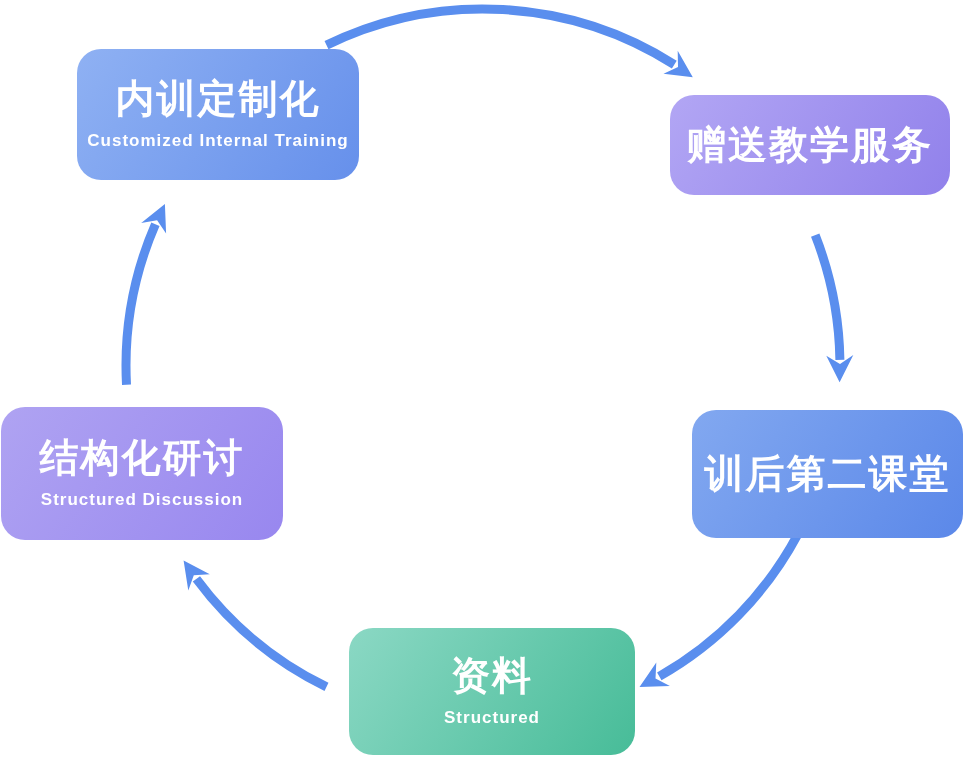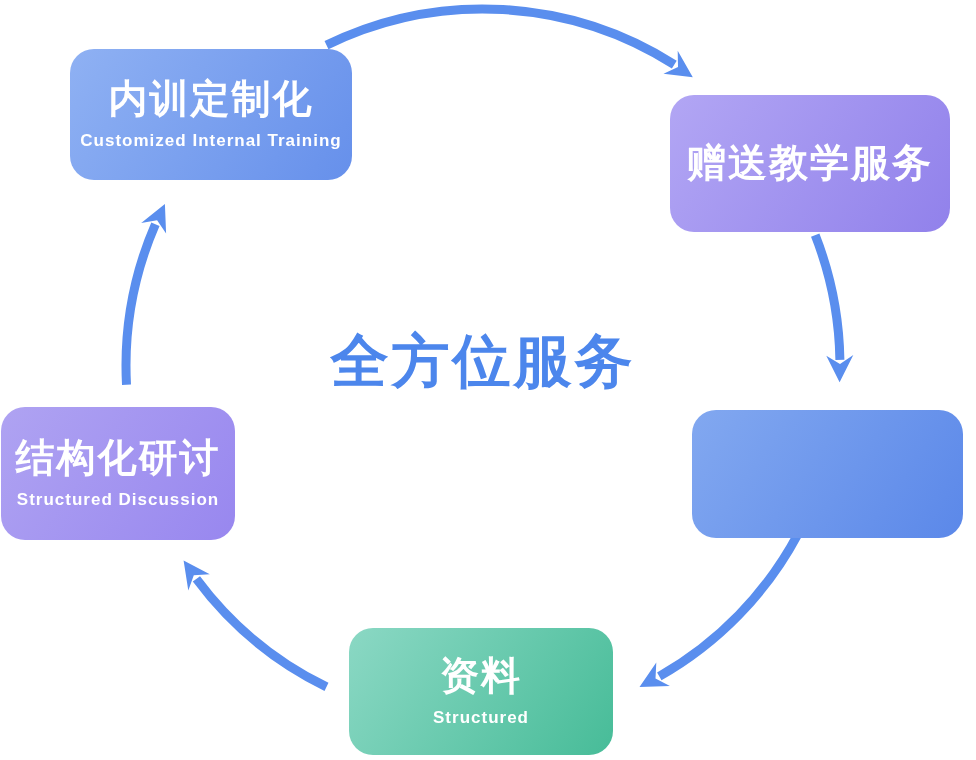--- a/index.html
+++ b/index.html
@@ -16,25 +16,25 @@
     border-radius:24px;
     display:flex;flex-direction:column;align-items:center;justify-content:center;
     gap:10px;color:#ffffff;text-align:center;
   }
   .node-title{
     font-size:39px;font-weight:bold;letter-spacing:2px;line-height:1.1;white-space:nowrap;
   }
   .node-subtitle{
     font-size:17px;font-weight:bold;letter-spacing:1px;white-space:nowrap;
   }
-  .node-0{left:70px;top:49px;width:282px;height:131px;}
-  .node-1{left:670px;top:95px;width:280px;height:137px;}
-  .node-2{left:1px;top:407px;width:234px;height:133px;}
+  .node-0{left:77px;top:49px;width:282px;height:131px;}
+  .node-1{left:670px;top:95px;width:280px;height:100px;}
+  .node-2{left:1px;top:407px;width:282px;height:133px;}
   .node-3{left:692px;top:410px;width:271px;height:128px;}
-  .node-4{left:349px;top:628px;width:264px;height:127px;}
+  .node-4{left:349px;top:628px;width:286px;height:127px;}
   .center-title{
     position:absolute;z-index:3;
     left:483px;top:362px;transform:translate(-50%,-50%);
     font-size:58px;font-weight:bold;letter-spacing:3px;white-space:nowrap;
   }
 </style>
 </head>
 <body>
 
 <div class="canvas">
@@ -48,37 +48,37 @@
         <path d="M 839.6 382.2 L 853.3 355.0 L 840.0 364.1 L 826.3 355.8 Z" fill="#5A8EEE"></path>
         <path d="M 798.2 533.6 A 357 357 0 0 1 659.3 676.4" fill="none" stroke="#5A8EEE" stroke-width="9"></path>
         <path d="M 639.5 686.9 L 669.9 685.9 L 655.5 678.5 L 656.3 662.6 Z" fill="#5A8EEE"></path>
         <path d="M 326.5 686.9 A 357 357 0 0 1 196.4 578.9" fill="none" stroke="#5A8EEE" stroke-width="9"></path>
         <path d="M 183.6 560.4 L 188.3 590.5 L 193.8 575.3 L 209.8 574.2 Z" fill="#5A8EEE"></path>
         <path d="M 126.5 384.7 A 357 357 0 0 1 155.4 224.2" fill="none" stroke="#5A8EEE" stroke-width="9"></path>
         <path d="M 164.9 203.9 L 141.2 223.0 L 157.1 220.2 L 166.1 233.4 Z" fill="#5A8EEE"></path>
       </g>
   </svg>
 
-  <div class="center-title" style="color: rgb(76, 134, 236);">全方位服务</div>
 
   <div class="node node-0" style="background: linear-gradient(125deg, rgb(143, 177, 243), rgb(102, 144, 235));">
     <div class="node-title">内训定制化</div>
     <div class="node-subtitle">Customized Internal Training</div>
   </div>
 
   <div class="node node-1" style="background: linear-gradient(125deg, rgb(178, 166, 244), rgb(145, 129, 235));">
     <div class="node-title">赠送教学服务</div>
   </div>
 
   <div class="node node-2" style="background: linear-gradient(125deg, rgb(175, 163, 242), rgb(152, 135, 239));">
     <div class="node-title">结构化研讨</div>
     <div class="node-subtitle">Structured Discussion</div>
   </div>
 
   <div class="node node-3" style="background: linear-gradient(125deg, rgb(130, 168, 240), rgb(91, 136, 233));">
+    <div class="node-title">训后第二课堂</div>
   </div>
 
   <div class="node node-4" style="background: linear-gradient(125deg, rgb(139, 216, 196), rgb(71, 188, 152));">
     <div class="node-title">资料</div>
     <div class="node-subtitle">Structured</div>
   </div>
 
 </div>
 
 </body></html>

